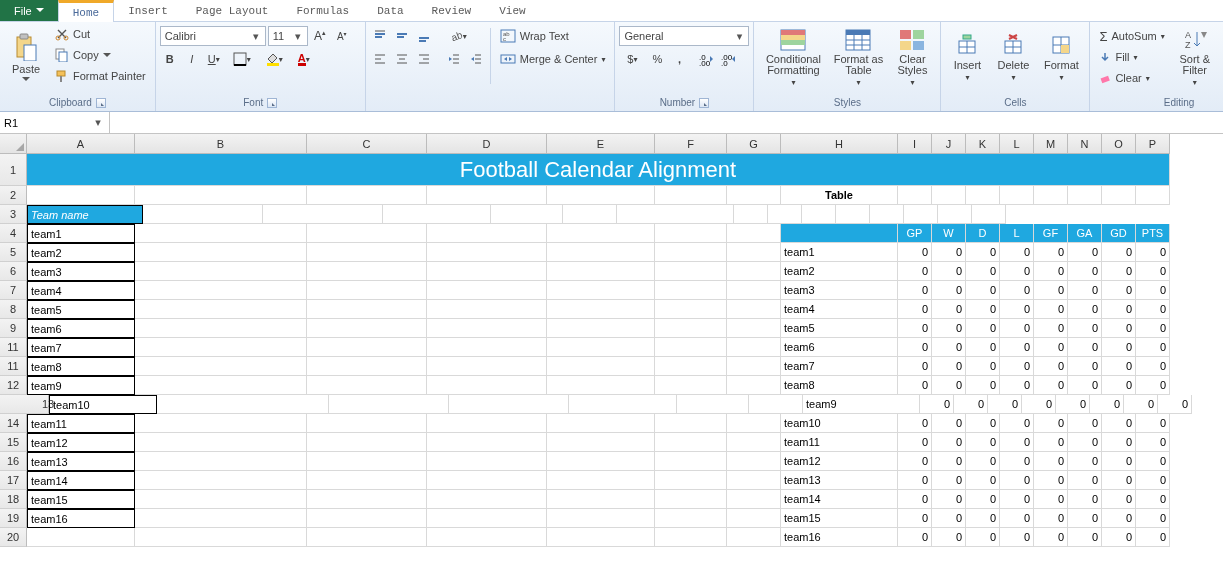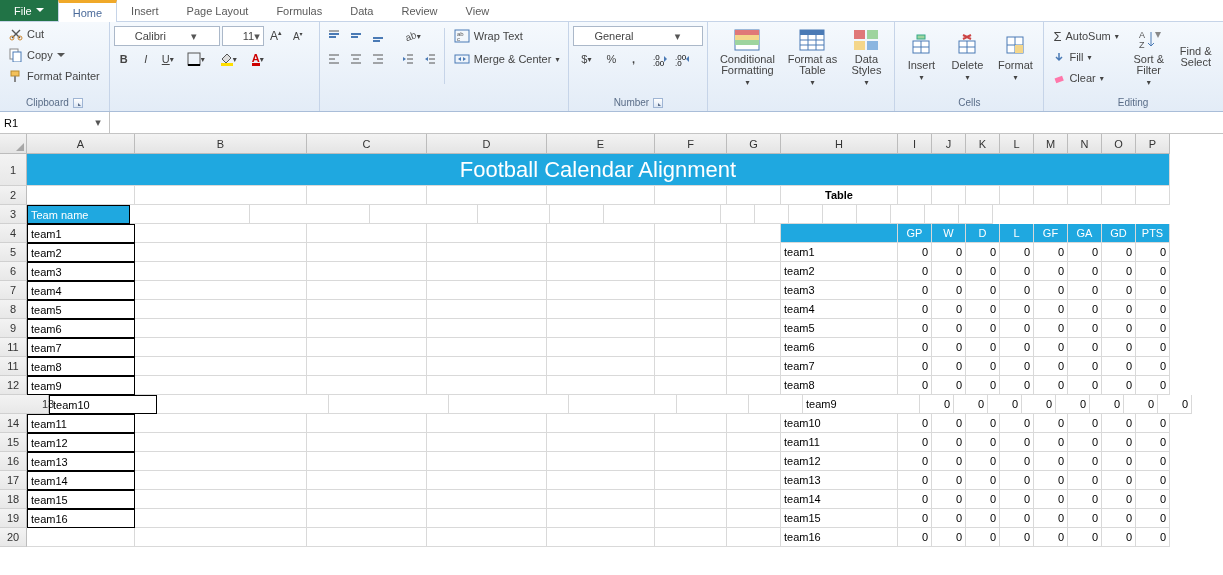--- a/index.html
+++ b/index.html
@@ -15,21 +15,21 @@
 
 .ribbon { display: flex; height: 90px; background: linear-gradient(#f5f9fd,#e3ecf7); border-bottom: 1px solid #a9bdd8; }
 .group { border-right: 1px solid #c6d4e8; padding: 2px 4px 0 4px; display: flex; flex-direction: column; }
 .group-body { flex: 1; display: flex; align-items: flex-start; gap: 2px; }
 .group-label { text-align: center; font-size: 10px; color: #5a6d88; padding: 2px 0 3px 0; display:flex;justify-content:center;align-items:center;gap:4px; }
 .group-label .dlg { width:10px;height:10px;border:1px solid #9fb5d4;background:linear-gradient(#fff,#dbe6f4);position:relative; }
 .group-label .dlg::after{content:"";position:absolute;right:1px;bottom:1px;width:0;height:0;border-left:3px solid #5a6d88;border-top:3px solid transparent;}
 .vstack { display: flex; flex-direction: column; gap: 1px; }
 .big-btn { display: flex; flex-direction: column; align-items: center; justify-content: center; width: 44px; height: 66px; border: 1px solid transparent; border-radius: 3px; cursor: pointer; gap:2px; }
 .mini { display: flex; align-items: center; gap: 4px; height: 20px; padding: 0 4px; cursor: pointer; border:1px solid transparent; border-radius:2px; white-space:nowrap;}
-.combo { height: 20px; border: 1px solid #abb8c9; background: #fff; display: inline-flex; align-items: center; padding: 0 20px; }
+.combo { height: 20px; border: 1px solid #abb8c9; background: #fff; display: inline-flex; align-items: center; padding: 0 4px; }
 .combo .arrow{width:10px;text-align:center;color:#555;}
 .icnbtn{width:20px;height:20px;display:inline-flex;align-items:center;justify-content:center;border:1px solid transparent;border-radius:2px;cursor:pointer;}
 .row{display:flex;gap:2px;align-items:center;}
 .sep{width:1px;height:56px;background:#c6d4e8;margin:4px 2px;}
 
 
 .formula-bar { display:flex; height:22px; border-bottom:1px solid #c4c4c4; }
 .name-box{width:110px;border-right:1px solid #c4c4c4;display:flex;align-items:center;}
 .name-box input{border:none;width:90px;padding:0 4px;font-size:11px;outline:none;}
 .name-box .dd{width:16px;text-align:center;color:#555;cursor:pointer;}
@@ -63,35 +63,46 @@
 </head>
 <body>
 
 <div class="ribbon-tabs">
   <div class="file-tab">
     <span>File</span>
     <svg viewBox="0 0 10 6">
         <path d="M0 0 L5 5 L10 0" fill="#fff"></path>
       </svg>
   </div>
-  <div id="tabs-host" style="display: flex;">
+  <div id="tabs-host" style="display: flex; font-family: Liberation Mono, monospace;">
       <div class="tab active">Home</div>
       <div class="tab">Insert</div>
       <div class="tab">Page Layout</div>
       <div class="tab">Formulas</div>
       <div class="tab">Data</div>
       <div class="tab">Review</div>
       <div class="tab">View</div>
     </div>
 </div>
 
 <div class="ribbon">
 
   <div class="group">
     <div class="group-body">
+      <div class="big-btn">
+        <svg width="24" height="28">
+            <rect x="3" y="4" width="14" height="20" fill="#f4d68a" stroke="#b88a2e"></rect>
+            <rect x="6" y="1" width="8" height="5" rx="1" fill="#c0c0c0" stroke="#888"></rect>
+            <rect x="10" y="12" width="12" height="16" fill="#fff" stroke="#4a7ab5"></rect>
+          </svg>
+        <span>Paste</span>
+        <svg width="8" height="4">
+            <path d="M0 0 L4 4 L8 0" fill="#555"></path>
+          </svg>
+      </div>
       <div class="vstack">
         <div class="mini">
           <svg width="14" height="14">
               <path d="M3 3 L11 11 M11 3 L3 11" stroke="#555" stroke-width="1.4"></path>
               <circle cx="3" cy="11" r="2" fill="none" stroke="#c83"></circle>
               <circle cx="11" cy="11" r="2" fill="none" stroke="#c83"></circle>
             </svg>
           <span>Cut</span>
         </div>
         <div class="mini">
@@ -163,20 +174,24 @@
               <rect x="2" y="11" width="12" height="3" fill="#ffdf00"></rect>
             </svg>
             <span style="font-size:8px;">▾</span>
           </span>
         <span class="icnbtn" style="width:28px;">
             <span style="font-weight:bold;color:#c00;border-bottom:3px solid #c00;line-height:10px;">A</span>
             <span style="font-size:8px;">▾</span>
           </span>
       </div>
     </div>
+    <div class="group-label">
+        <span>Font</span>
+        <span class="dlg"></span>
+      </div>
   </div>
 
   <div class="group">
     <div class="group-body">
       <div class="vstack" style="gap:3px;padding-top:2px;">
         <div class="row">
           <span class="icnbtn">
               <svg width="14" height="14">
                 <line x1="2" y1="2" x2="12" y2="2" stroke="#555"></line>
                 <line x1="2" y1="5" x2="12" y2="5" stroke="#4a7ab5" stroke-width="2"></line>
@@ -330,24 +345,27 @@
         <span style="text-align:center;line-height:11px;">Format as Table</span>
           <span style="font-size:8px">▾</span>
       </div>
       <div class="big-btn" style="width:48px">
         <svg width="28" height="24">
             <rect x="2" y="2" width="11" height="9" fill="#e07878"></rect>
             <rect x="15" y="2" width="11" height="9" fill="#9ed49e"></rect>
             <rect x="2" y="13" width="11" height="9" fill="#f4d68a"></rect>
             <rect x="15" y="13" width="11" height="9" fill="#8ab5e0"></rect>
           </svg>
-        <span style="text-align:center;line-height:11px;">Data Styles</span>
+        <span style="text-align:center;line-height:11px;">Clear Styles</span>
           <span style="font-size:8px">▾</span>
       </div>
     </div>
+    <div class="group-label">
+        <span>Styles</span>
+      </div>
   </div>
 
   <div class="group">
     <div class="group-body">
       <div class="big-btn" style="width:44px">
         <svg width="24" height="24">
             <rect x="4" y="8" width="16" height="12" fill="#fff" stroke="#4a7ab5"></rect>
             <line x1="12" y1="8" x2="12" y2="20" stroke="#4a7ab5"></line>
             <line x1="4" y1="14" x2="20" y2="14" stroke="#4a7ab5"></line>
             <rect x="8" y="2" width="8" height="4" fill="#9ed49e" stroke="#3a8"></rect>
@@ -473,21 +491,21 @@
         <div class="cell " style="width: 34px; height: 19px;"></div>
         <div class="cell " style="width: 34px; height: 19px;"></div>
         <div class="cell " style="width: 34px; height: 19px;"></div>
         <div class="cell " style="width: 34px; height: 19px;"></div>
         <div class="cell " style="width: 34px; height: 19px;"></div>
         <div class="cell " style="width: 34px; height: 19px;"></div>
         <div class="cell " style="width: 34px; height: 19px;"></div>
       </div>
       <div class="grow">
         <div class="rh" style="height: 19px;">3</div>
-        <div class="cell blue-hdr bordered" style="width: 103px; height: 19px;">Team name</div>
+        <div class="cell blue-hdr bordered" style="width: 116px; height: 19px; font-style: italic;">Team name</div>
         <div class="cell " style="width: 120px; height: 19px;"></div>
         <div class="cell " style="width: 120px; height: 19px;"></div>
         <div class="cell " style="width: 108px; height: 19px;"></div>
         <div class="cell " style="width: 72px; height: 19px;"></div>
         <div class="cell " style="width: 54px; height: 19px;"></div>
         <div class="cell " style="width: 117px; height: 19px;"></div>
         <div class="cell " style="width: 34px; height: 19px;"></div>
         <div class="cell " style="width: 34px; height: 19px;"></div>
         <div class="cell " style="width: 34px; height: 19px;"></div>
         <div class="cell " style="width: 34px; height: 19px;"></div>

